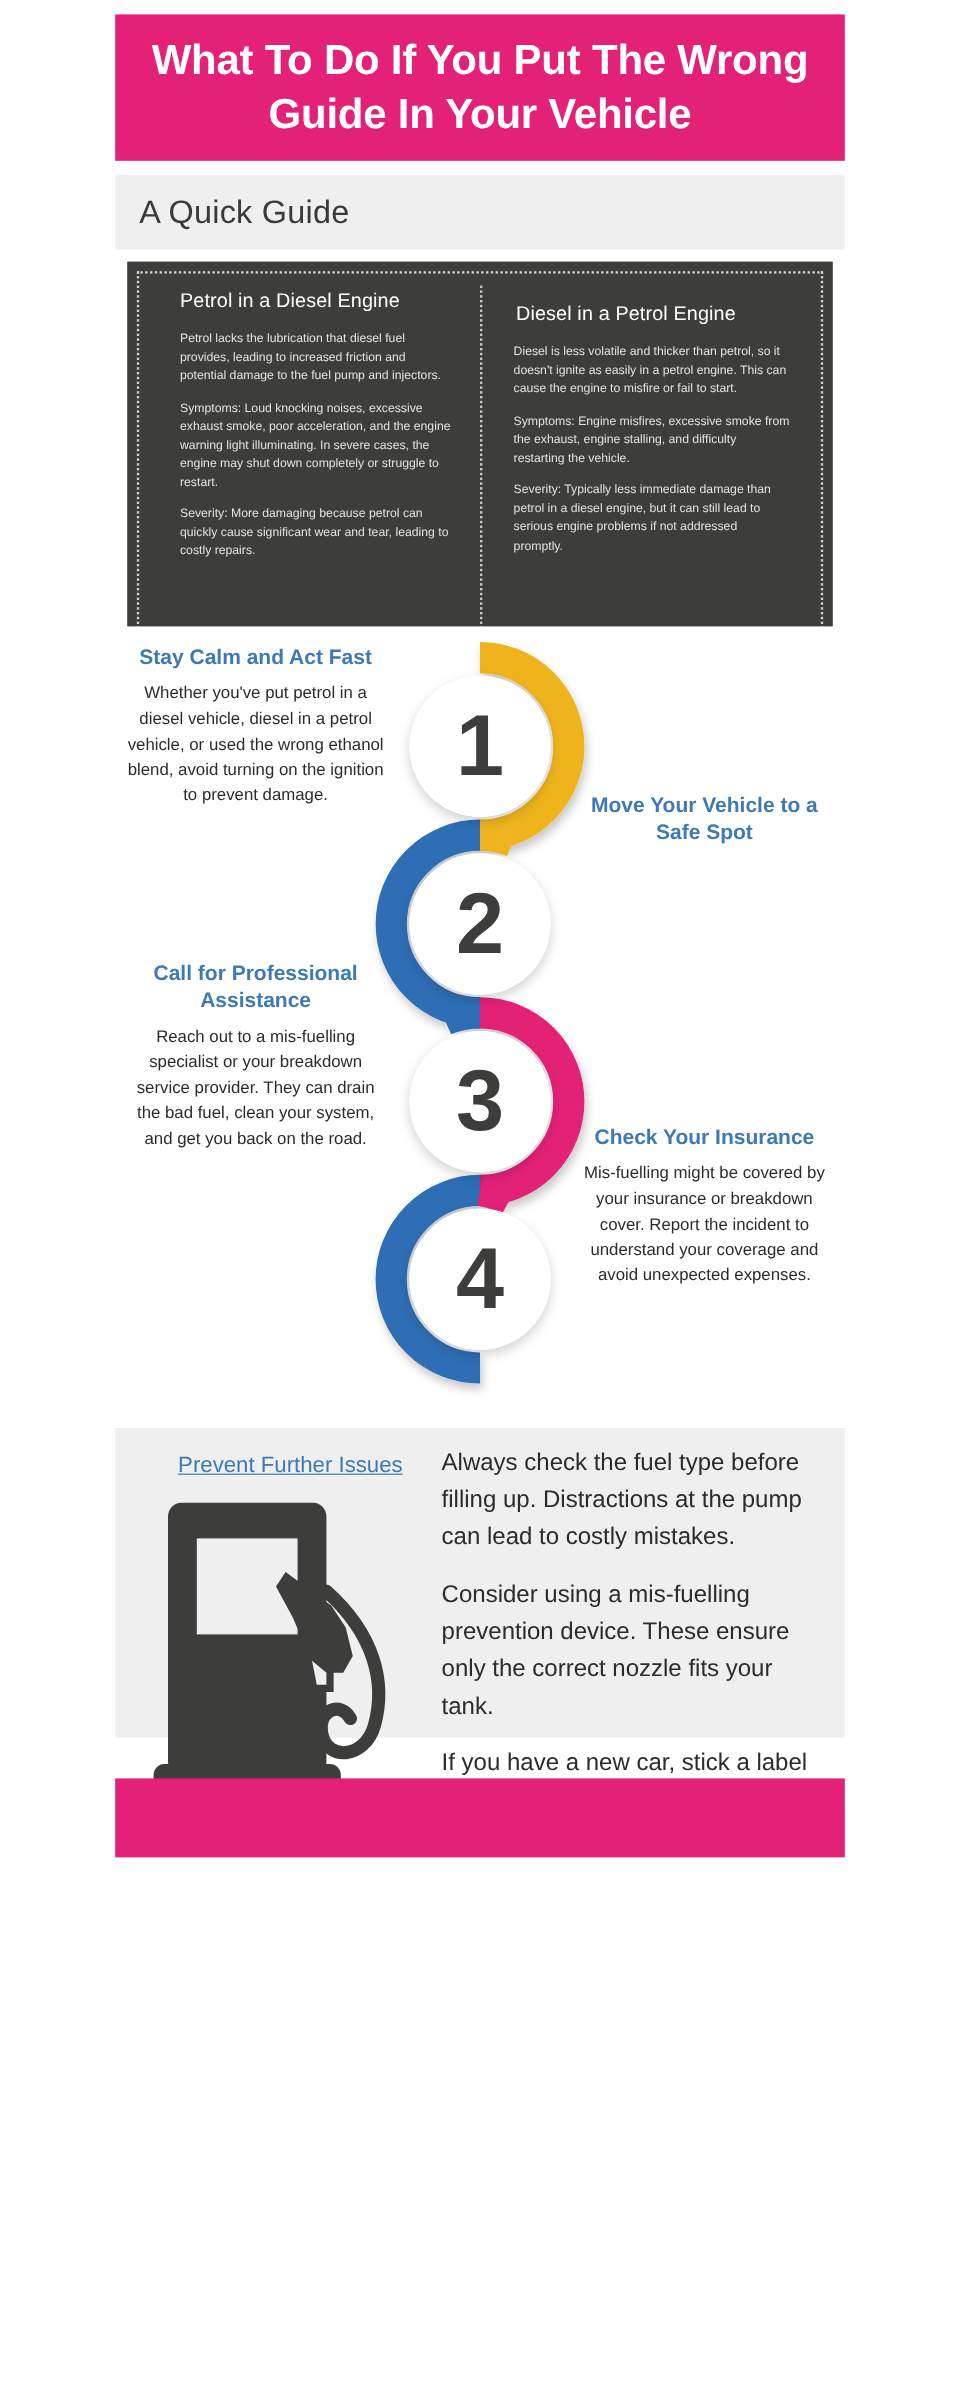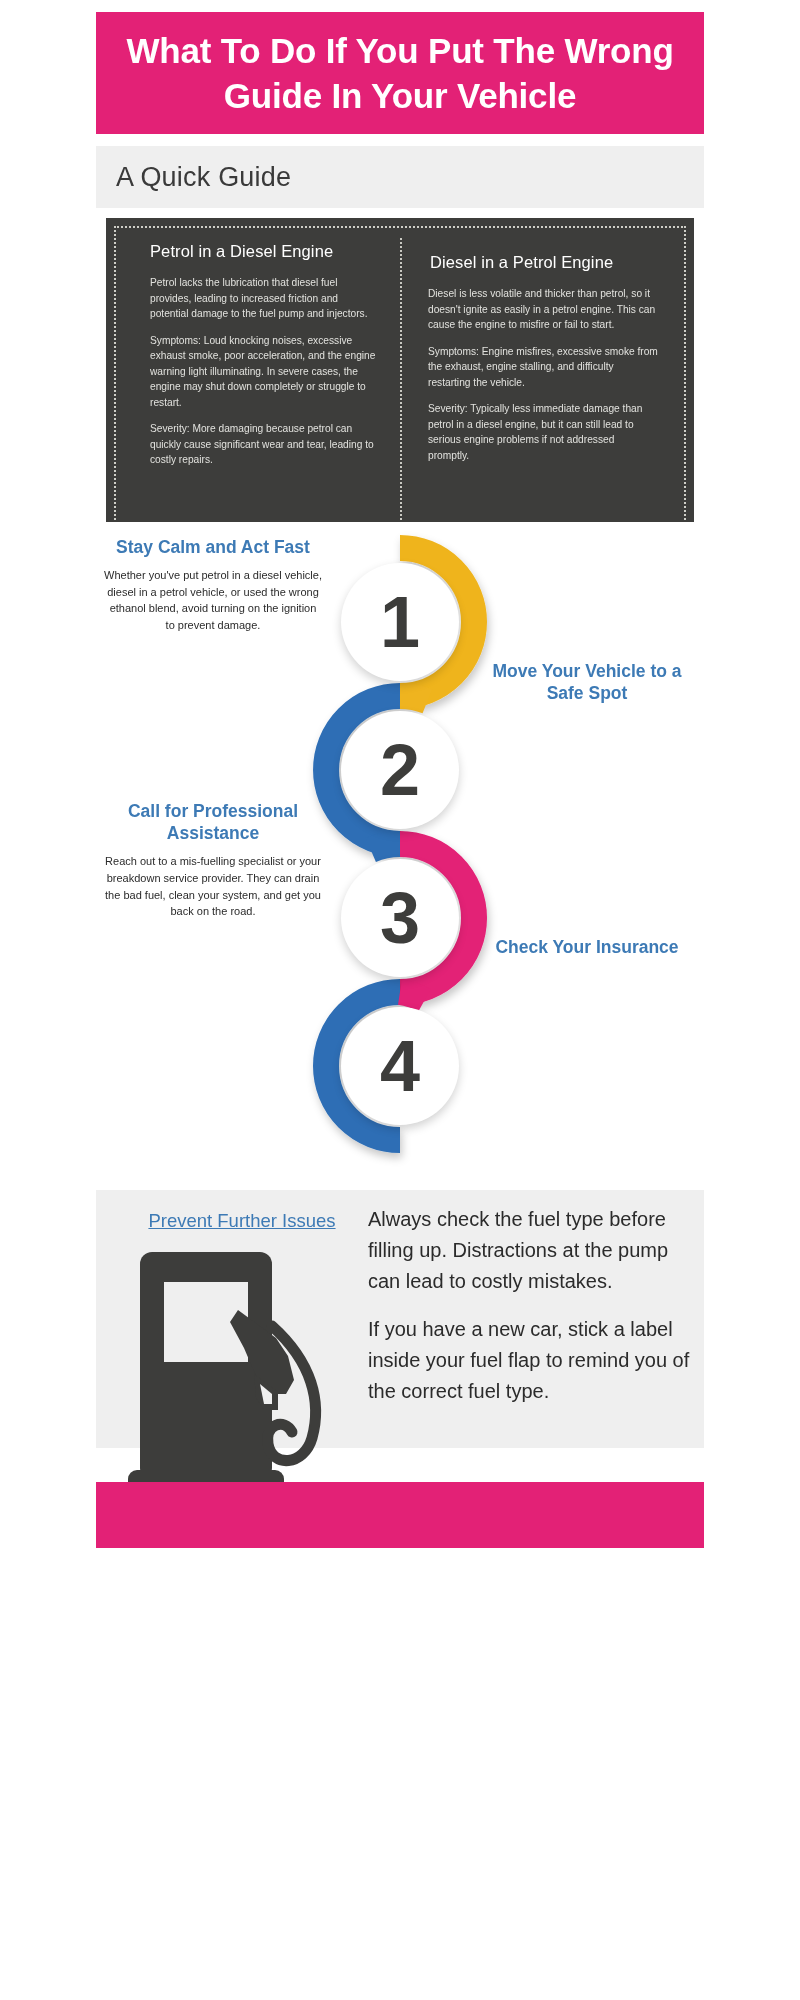--- a/index.html
+++ b/index.html
@@ -119,21 +119,21 @@
   .step-title {
     color: #3D7AB5;
     font-size: 17.5px;
     font-weight: bold;
     line-height: 1.26;
     text-align: center;
     margin-bottom: 9px;
   }
   .step-body {
     color: #2B2B2B;
-    font-size: 11px;
+    font-size: 14px;
     line-height: 1.52;
     text-align: center;
   }
 
   
   .ring {
     position: absolute;
     width: 148px; height: 148px;
     border-radius: 50%;
   }
@@ -295,20 +295,21 @@
         <div class="step-body">Reach out to a mis-fuelling specialist or your breakdown service provider. They can drain the bad fuel, clean your system, and get you back on the road.</div>
       </div>
 
       <div class="ring" style="left:230px;top:470px;">
         <div class="ring-inner">
           <span class="ring-num">4</span>
         </div>
       </div>
       <div class="step-text" style="left:382px;top:414px;">
         <div class="step-title">Check Your Insurance</div>
+        <div class="step-body">Mis-fuelling might be covered by your insurance or breakdown cover. Report the incident to understand your coverage and avoid unexpected expenses.</div>
       </div>
 
     </div>
 
     <div class="prevent-band">
       <div class="prevent-title">Prevent Further Issues</div>
 
       <svg class="pump-icon" viewBox="0 0 214 252">
 
         <rect x="14" y="0" width="132" height="228" rx="12" fill="#3D3D3B"></rect>
@@ -319,20 +320,21 @@
 
         <path d="M146 74 C 186 110, 196 150, 186 186 C 178 214, 146 216, 142 192 C 139 172, 158 166, 166 180" fill="none" stroke="#3D3D3B" stroke-width="11" stroke-linecap="round"></path>
 
         <path d="M112 58 L150 86 L162 104 L168 128 L160 142 L140 142 L130 124 L118 96 L104 70 Z" fill="#3D3D3B"></path>
         <path d="M128 122 L152 140 L152 158 L138 158 L130 146 Z" fill="#3D3D3B"></path>
         <path d="M134 132 L146 142 L146 152 L138 152 Z" fill="#EFEFEF"></path>
       </svg>
 
       <div class="prevent-text">
         <div class="prevent-p">Always check the fuel type before filling up. Distractions at the pump can lead to costly mistakes.</div>
+        <div class="prevent-p">Consider using a mis-fuelling prevention device. These ensure only the correct nozzle fits your tank.</div>
         <div class="prevent-p">If you have a new car, stick a label inside your fuel flap to remind you of the correct fuel type.</div>
       </div>
     </div>
 
     <div class="footer-band"></div>
     <div class="footer-bottom-pad"></div>
 
   </div>
 </div>
 

